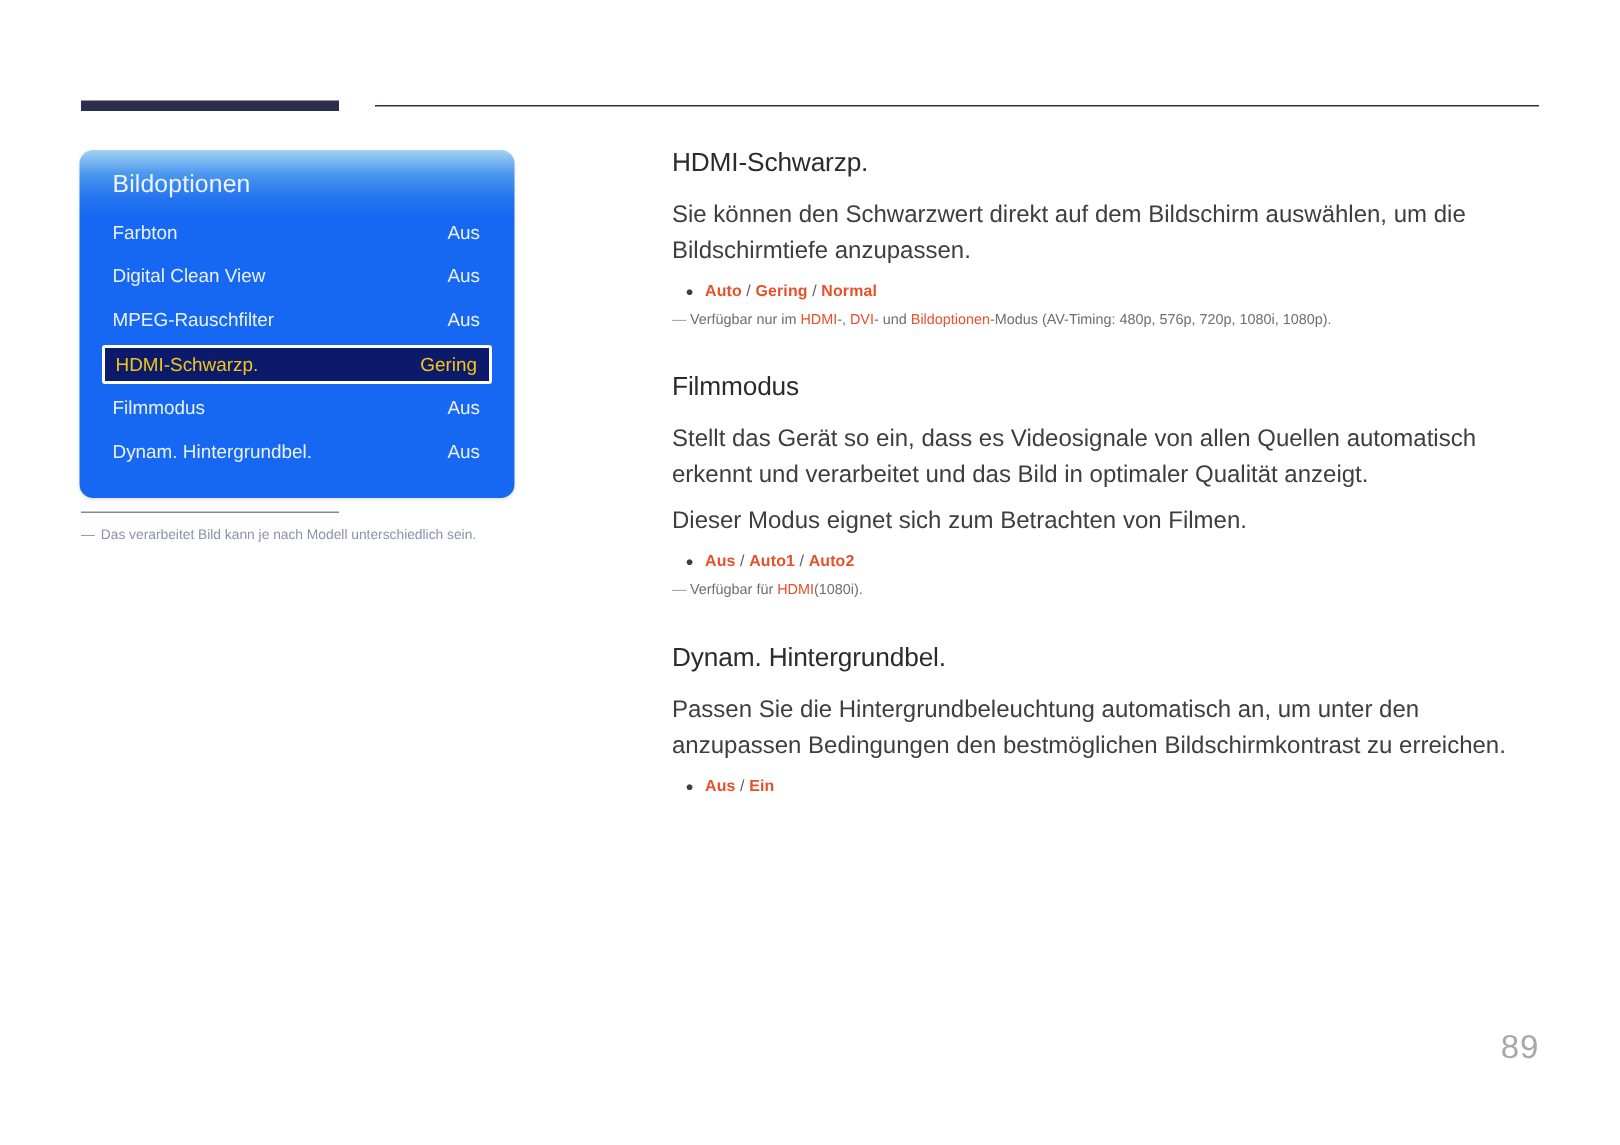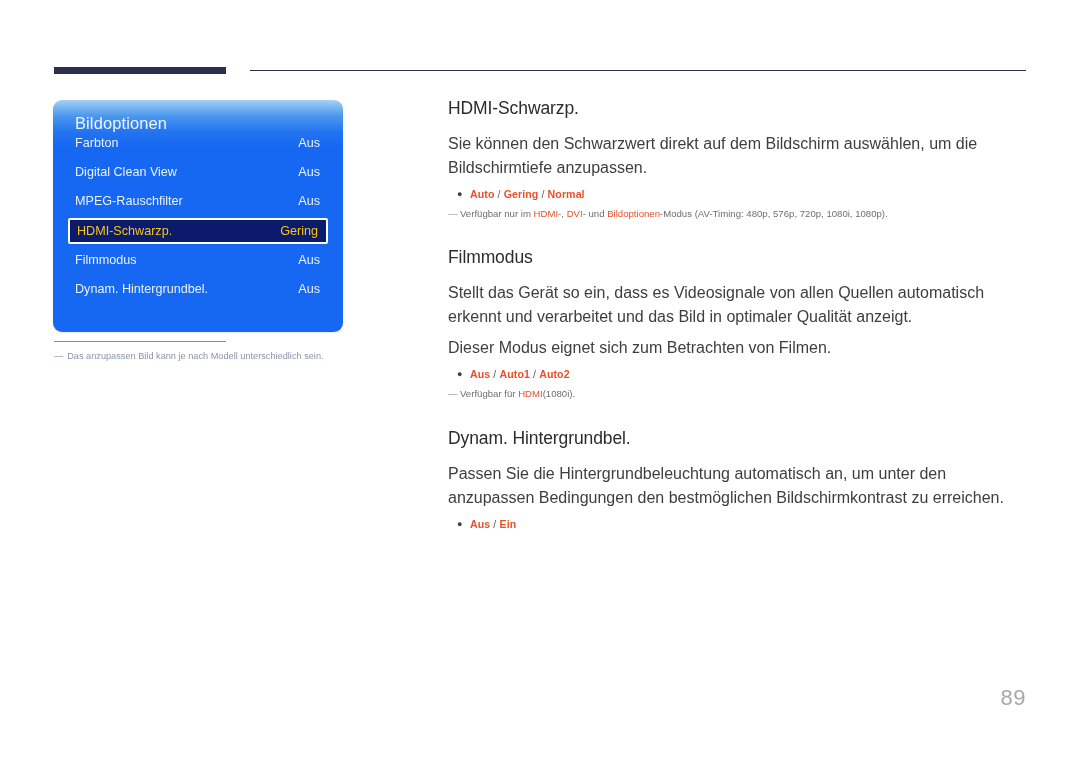--- a/index.html
+++ b/index.html
@@ -65,21 +65,21 @@
     position: absolute;
     left: 22px;
     top: 14px;
     font-size: 16.5px;
     color: #eef4fd;
     letter-spacing: 0.1px;
   }
   .osd-list {
     position: absolute;
     left: 0;
-    top: 28px;
+    top: 40px;
     right: 0;
   }
   .osd-row {
     position: relative;
     height: 29.4px;
     margin: 0 15px;
     display: flex;
     align-items: center;
     box-sizing: border-box;
     padding: 0 8px 0 7px;
@@ -243,21 +243,21 @@
       <div class="osd-row">
         <span class="label">Dynam. Hintergrundbel.</span>
         <span class="value">Aus</span>
       </div>
     </div>
 </div>
 
 <div class="panel-note">
   <div class="note-rule"></div>
   <div class="note-text">
-    <span class="note-dash">―</span><span>Das anzupassen Bild kann je nach Modell unterschiedlich sein.</span>
+    <span class="note-dash">―</span><span>Das verarbeitet Bild kann je nach Modell unterschiedlich sein.</span>
   </div>
 </div>
 
 <div class="content">
     <div class="sect">
       <h2 class="sect-title">HDMI-Schwarzp.</h2>
       <p class="para">Sie können den Schwarzwert direkt auf dem Bildschirm auswählen, um die Bildschirmtiefe anzupassen.</p>
       <div class="bullet">
         <span class="dot">●</span>
         <span class="opts"><span>Auto</span><span class="sep"> / </span><span>Gering</span><span class="sep"> / </span><span>Normal</span></span>

